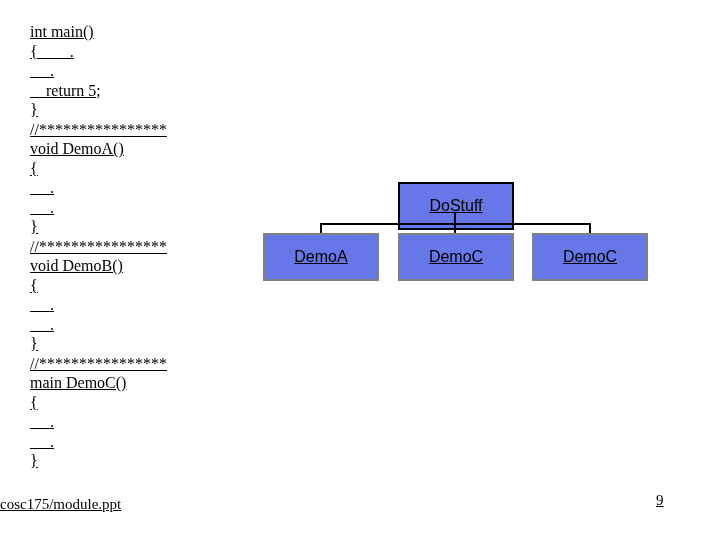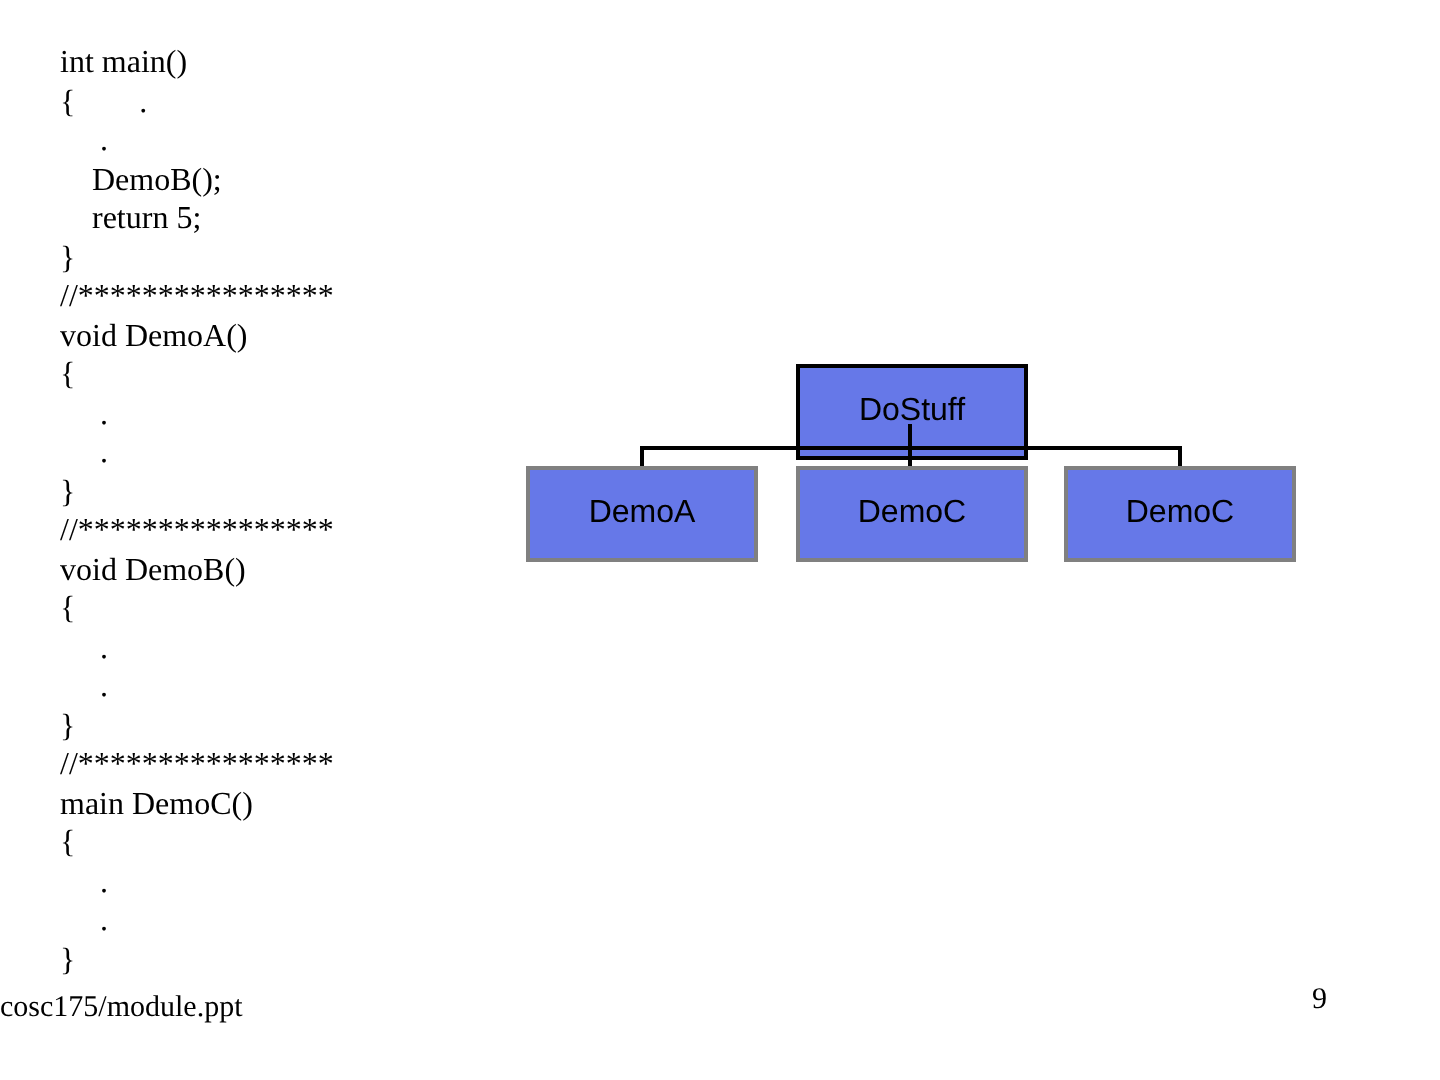--- a/index.html
+++ b/index.html
@@ -1,15 +1,15 @@
 <!DOCTYPE html>
 <html style="--background: #ffffff; --text: #000000; --box-fill: #6678e8; --root-border: #000000; --child-border: #808080; --connector: #000000;"><head>
 <meta charset="utf-8">
 <style>
-  * { margin: 0; padding: 0; box-sizing: border-box; }
+  * { margin: 0; padding: 0; box-sizing: border-box; text-decoration: underline; }
   html, body { width: 720px; height: 540px; }
   body {
     background: var(--background, #ffffff);
     position: relative;
     overflow: hidden;
     font-family: "Liberation Serif", serif;
   }
   .slide { position: absolute; inset: 0; }
 
   
@@ -62,21 +62,20 @@
 </style>
 </head>
 <body>
 
 <div class="slide">
 
   <div class="code">
     <div class="cl">int main()</div>
     <div class="cl">{        .</div>
     <div class="cl">     .</div>
-    <div class="cl">    DemoB();</div>
     <div class="cl">    return 5;</div>
     <div class="cl">}</div>
     <div class="cl">//****************</div>
     <div class="cl">void DemoA()</div>
     <div class="cl">{</div>
     <div class="cl">     .</div>
     <div class="cl">     .</div>
     <div class="cl">}</div>
     <div class="cl">//****************</div>
     <div class="cl">void DemoB()</div>

